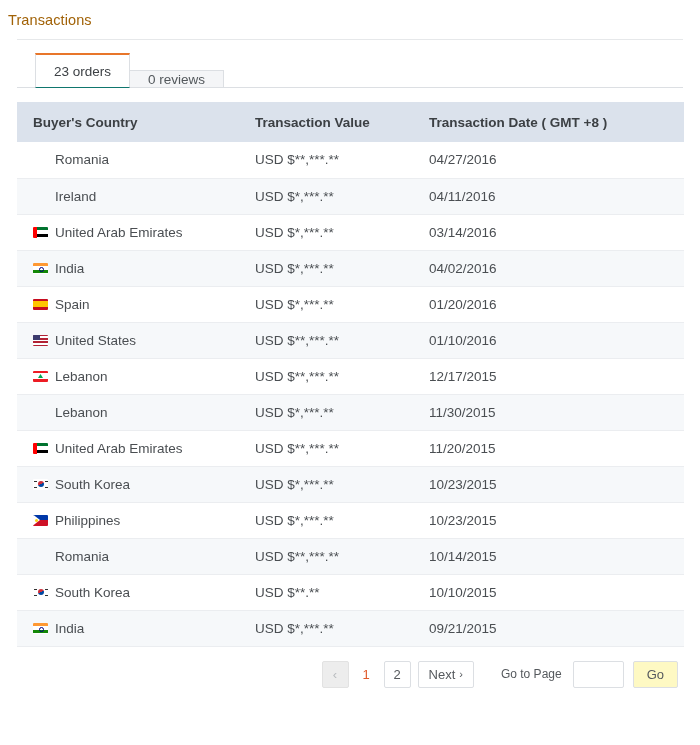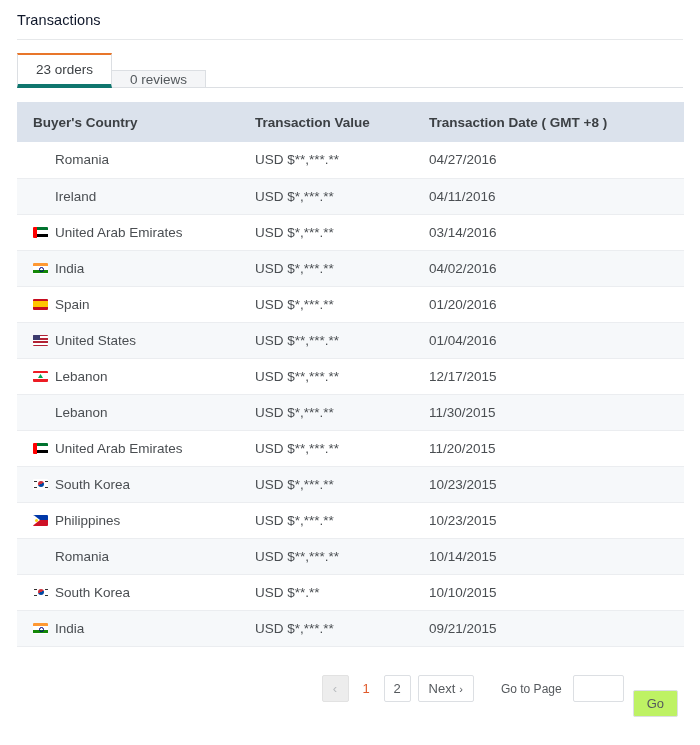--- a/index.html
+++ b/index.html
@@ -13,22 +13,22 @@
   .page {
     width: 700px; height: 745px;
     position: relative;
     background: #fff;
     overflow: hidden;
   }
 
   
   .panel-title {
     font-size: 14.5px;
-    color: #0f172a;
-    padding: 12px 0 11px 17px;
+    color: #a16207;
+    padding: 12px 0 11px 8px;
     letter-spacing: .1px;
   }
   .title-rule {
     height: 1px;
     background: #e6e8ea;
     margin: 0 17px 0 17px;
   }
 
   
   .tabs {
@@ -48,23 +48,24 @@
     border: 1px solid #dcdfe3;
     background: #f4f5f7;
     margin-right: -1px;
     cursor: pointer;
     position: relative;
   }
   .tab.active {
     background: #ffffff;
     color: #3d4145;
     border-top: 2px solid #e8762a;
-    border-bottom: 4px solid #0f766e;
+    border-bottom: 1px solid #0f766e;
     height: 35px;
     z-index: 2;
+    margin-left: 18px;
   }
   .tabs-underline {
     position: absolute;
     left: 17px; right: 17px;
     bottom: 0;
     height: 1px;
     background: #dcdfe3;
     z-index: 1;
   }
 
@@ -252,28 +253,27 @@
     margin-right: 9px;
     font-size: 13px;
     color: #55595d;
     padding: 0 6px;
     outline: none;
     font-family: "Liberation Sans", sans-serif;
   }
   .go-btn {
     height: 27px;
     border: 1px solid #dcdfe3;
-    background: #bef264;
+    background: #fef9c3;
     border-radius: 2px;
     font-size: 13px;
     color: #55595d;
     padding: 0 13px;
     cursor: pointer;
     font-family: "Liberation Sans", sans-serif;
-    margin-top: 29px;
   }
 </style>
 </head>
 <body>
 
 <div class="page">
 
   <div class="panel-title">Transactions</div>
   <div class="title-rule"></div>
 
@@ -382,21 +382,21 @@
                     <i></i>
                     <i></i>
                     <i></i>
                   </span>
                   <span class="canton"></span>
                 </span>
                 <span class="country-name">United States</span>
               </span>
             </td>
             <td class="c2">USD $**,***.**</td>
-            <td class="c3">01/04/2016</td>
+            <td class="c3">01/10/2016</td>
           </tr>
           <tr>
             <td class="c1">
               <span class="country">
                 <span class="flag f-lb fl-h">
                   <i></i>
                   <i></i>
                   <i></i>
                 </span>
                 <span class="country-name">Lebanon</span>

